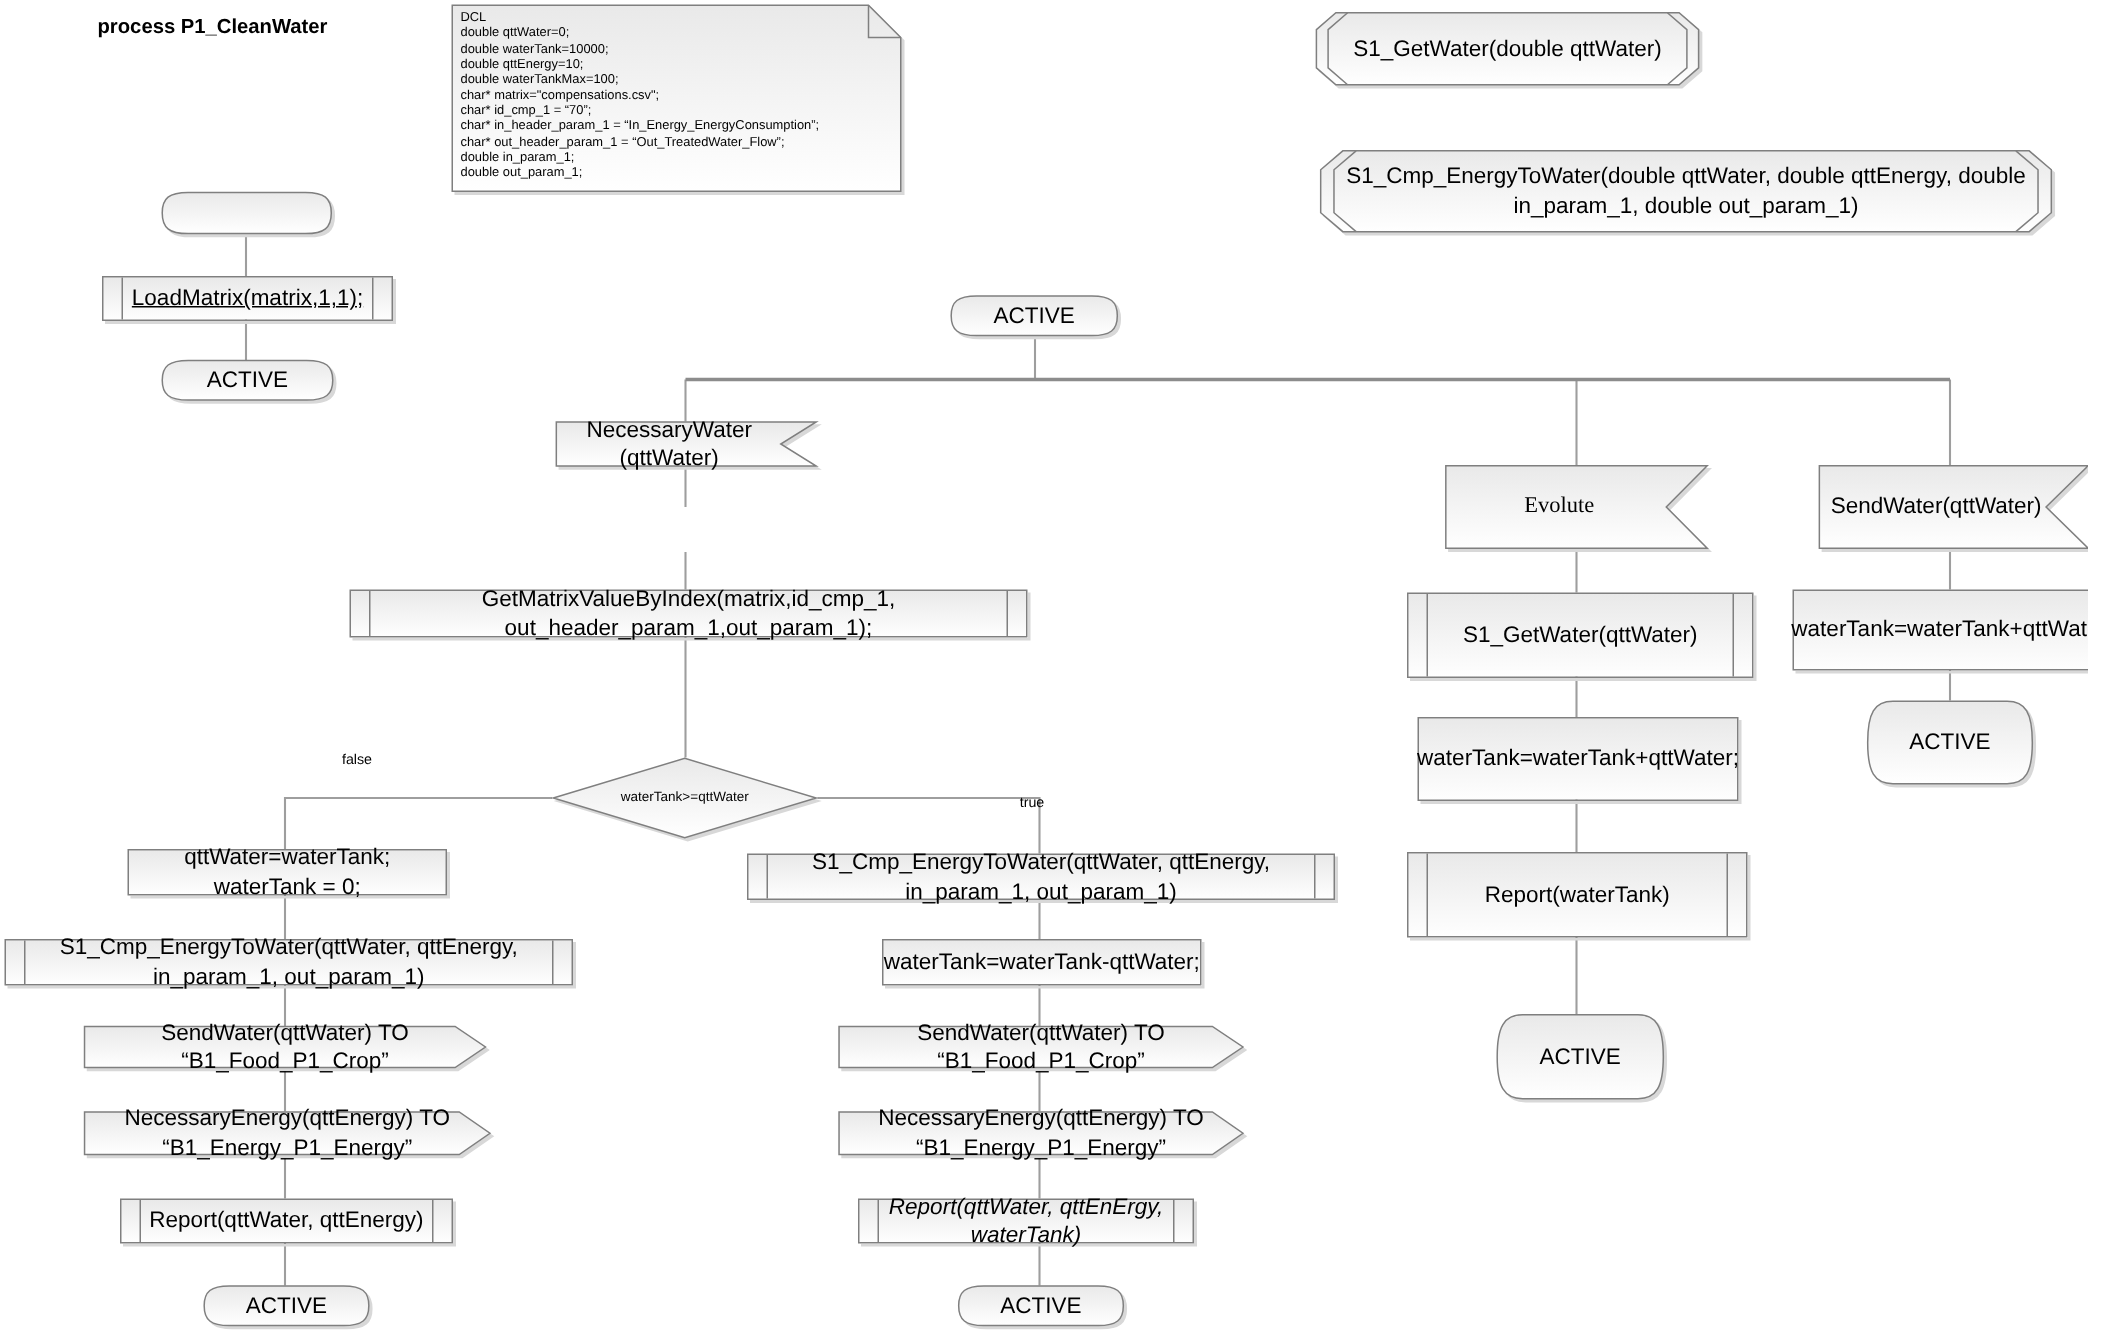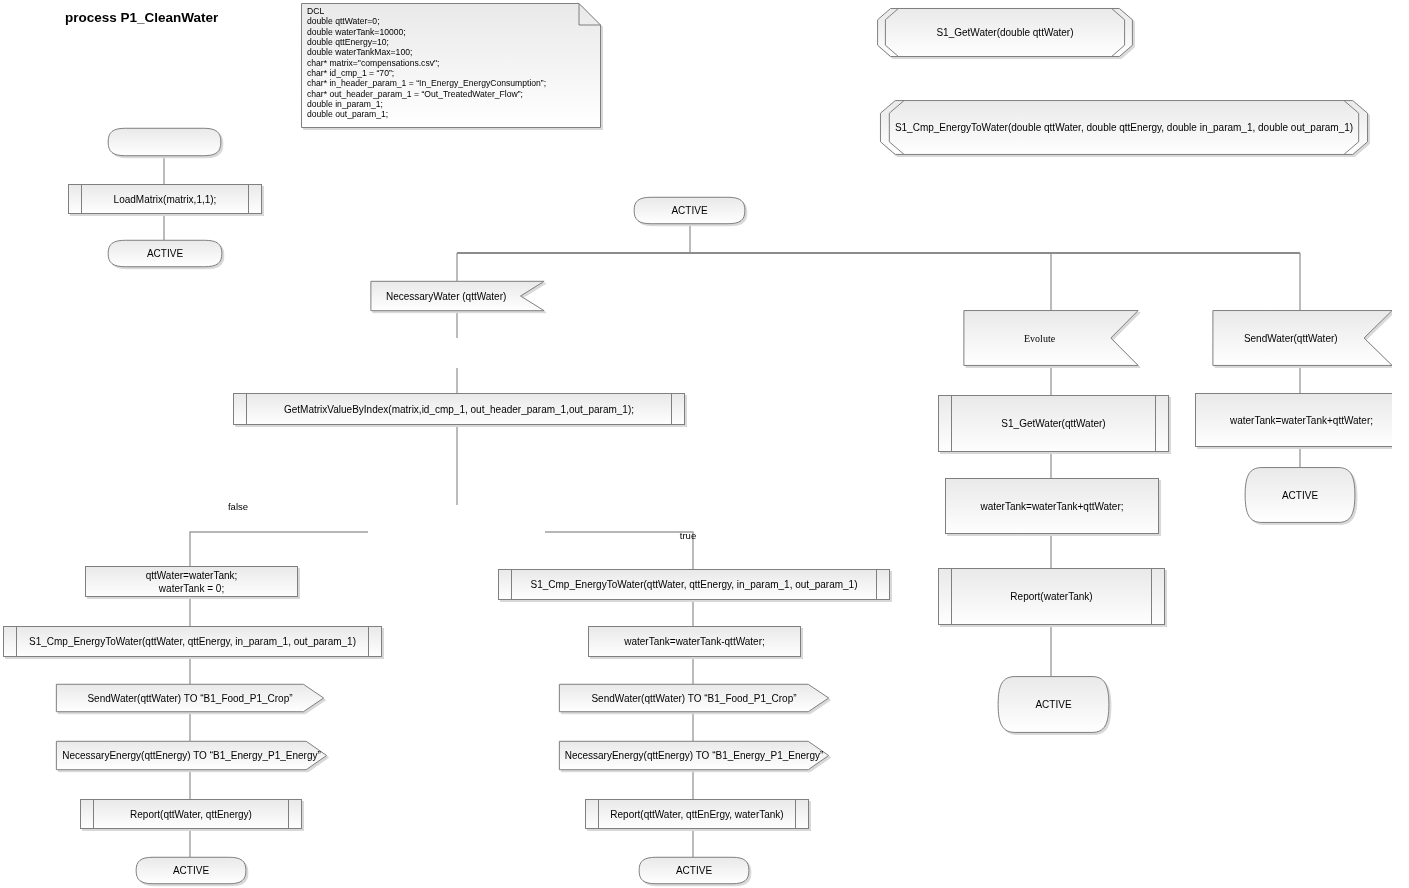--- a/index.html
+++ b/index.html
@@ -2,21 +2,21 @@
 <html><head>
 <meta charset="utf-8">
 <style>
   html,body{margin:0;padding:0;background:#ffffff;}
   #canvas{position:relative;width:1392px;height:888px;background:#ffffff;
           font-family:"Liberation Sans",sans-serif;overflow:hidden;}
   #wires{position:absolute;left:0;top:0;width:1409px;height:888px;}
   .node{position:absolute;display:flex;align-items:center;justify-content:center;}
   .node svg.shape{position:absolute;left:0;top:0;width:100%;height:100%;overflow:visible;
                   filter:drop-shadow(2px 2px 0 #d8d8d8);}
-  .lbl{position:relative;z-index:1;font-size:10px;color:#000;text-align:center;
+  .lbl{position:relative;z-index:1;font-size:15px;color:#000;text-align:center;
        white-space:pre-line;line-height:1.3;}
   .boxy{background:linear-gradient(#e9e9e9,#fefefe);border:1px solid #7f7f7f;
         box-shadow:2px 2px 0 #d8d8d8;}
   .call::before,.call::after{content:"";position:absolute;top:0;bottom:0;width:1px;
         background:#7f7f7f;z-index:0;}
   .call::before{left:12px;} .call::after{right:12px;}
   .input-shape .lbl{padding-right:13%;}
   .decision .lbl{font-size:9px;}
   .dcl .lbl{width:100%;height:100%;display:block;text-align:left;font-size:8.6px;
             line-height:10.35px;padding:3px 0 0 6px;box-sizing:border-box;}
@@ -107,21 +107,21 @@
     </svg>
     <span class="lbl">S1_Cmp_EnergyToWater(double qttWater, double qttEnergy, double in_param_1, double out_param_1)</span>
   </div>
 
   <div class="node" style="left:107px;top:128px;width:115px;height:28px;">
     <svg class="shape" viewBox="0 0 100 100" preserveAspectRatio="none">
       <path d="M16,1 H84 C95,1 99,15 99,50 C99,85 95,99 84,99 H16 C5,99 1,85 1,50 C1,15 5,1 16,1 Z" fill="url(#gshape)" stroke="#7f7f7f" vector-effect="non-scaling-stroke"></path>
     </svg>
   </div>
 
-  <div class="node boxy call" style="left:68px;top:184px;width:192px;height:28px;">
+  <div class="node boxy call" style="left:68px;top:184px;width:192px;height:28px;text-decoration:underline;">
     <span class="lbl">LoadMatrix(matrix,1,1);</span>
   </div>
 
   <div class="node" style="left:107px;top:240px;width:116px;height:27px;">
     <svg class="shape" viewBox="0 0 100 100" preserveAspectRatio="none">
       <path d="M16,1 H84 C95,1 99,15 99,50 C99,85 95,99 84,99 H16 C5,99 1,85 1,50 C1,15 5,1 16,1 Z" fill="url(#gshape)" stroke="#7f7f7f" vector-effect="non-scaling-stroke"></path>
     </svg>
     <span class="lbl">ACTIVE</span>
   </div>
 
@@ -137,20 +137,26 @@
       <polygon points="0.5,1 99.5,1 86,50 99.5,99 0.5,99" fill="url(#gshape)" stroke="#7f7f7f" vector-effect="non-scaling-stroke"></polygon>
     </svg>
     <span class="lbl">NecessaryWater (qttWater)</span>
   </div>
 
 
   <div class="node boxy call" style="left:233px;top:393px;width:450px;height:30px;">
     <span class="lbl">GetMatrixValueByIndex(matrix,id_cmp_1, out_header_param_1,out_param_1);</span>
   </div>
 
+  <div class="node decision" style="left:368px;top:505px;width:177px;height:54px;">
+    <svg class="shape" viewBox="0 0 100 100" preserveAspectRatio="none">
+      <polygon points="0.5,50 50,1 99.5,50 50,99" fill="url(#gshape)" stroke="#7f7f7f" vector-effect="non-scaling-stroke"></polygon>
+    </svg>
+    <span class="lbl">waterTank&gt;=qttWater</span>
+  </div>
 
   <span class="guard-label" style="left:216px;top:501px;">false</span>
   <span class="guard-label" style="left:666px;top:530px;">true</span>
 
   <div class="node boxy" style="left:85px;top:566px;width:211px;height:29px;">
     <span class="lbl">qttWater=waterTank;
 waterTank = 0;</span>
   </div>
 
   <div class="node boxy call" style="left:3px;top:626px;width:377px;height:29px;">
@@ -197,21 +203,21 @@
     <span class="lbl">SendWater(qttWater) TO “B1_Food_P1_Crop”</span>
   </div>
 
   <div class="node" style="left:558px;top:741px;width:272px;height:29px;">
     <svg class="shape" viewBox="0 0 100 100" preserveAspectRatio="none">
       <polygon points="0.5,1 92,1 99.5,50 92,99 0.5,99" fill="url(#gshape)" stroke="#7f7f7f" vector-effect="non-scaling-stroke"></polygon>
     </svg>
     <span class="lbl">NecessaryEnergy(qttEnergy) TO “B1_Energy_P1_Energy”</span>
   </div>
 
-  <div class="node boxy call" style="left:585px;top:799px;width:222px;height:28px;">
+  <div class="node boxy call" style="left:572px;top:799px;width:222px;height:28px;font-style:italic;">
     <span class="lbl">Report(qttWater, qttEnErgy, waterTank)</span>
   </div>
 
   <div class="node" style="left:638px;top:857px;width:112px;height:27px;">
     <svg class="shape" viewBox="0 0 100 100" preserveAspectRatio="none">
       <path d="M16,1 H84 C95,1 99,15 99,50 C99,85 95,99 84,99 H16 C5,99 1,85 1,50 C1,15 5,1 16,1 Z" fill="url(#gshape)" stroke="#7f7f7f" vector-effect="non-scaling-stroke"></path>
     </svg>
     <span class="lbl">ACTIVE</span>
   </div>
 

